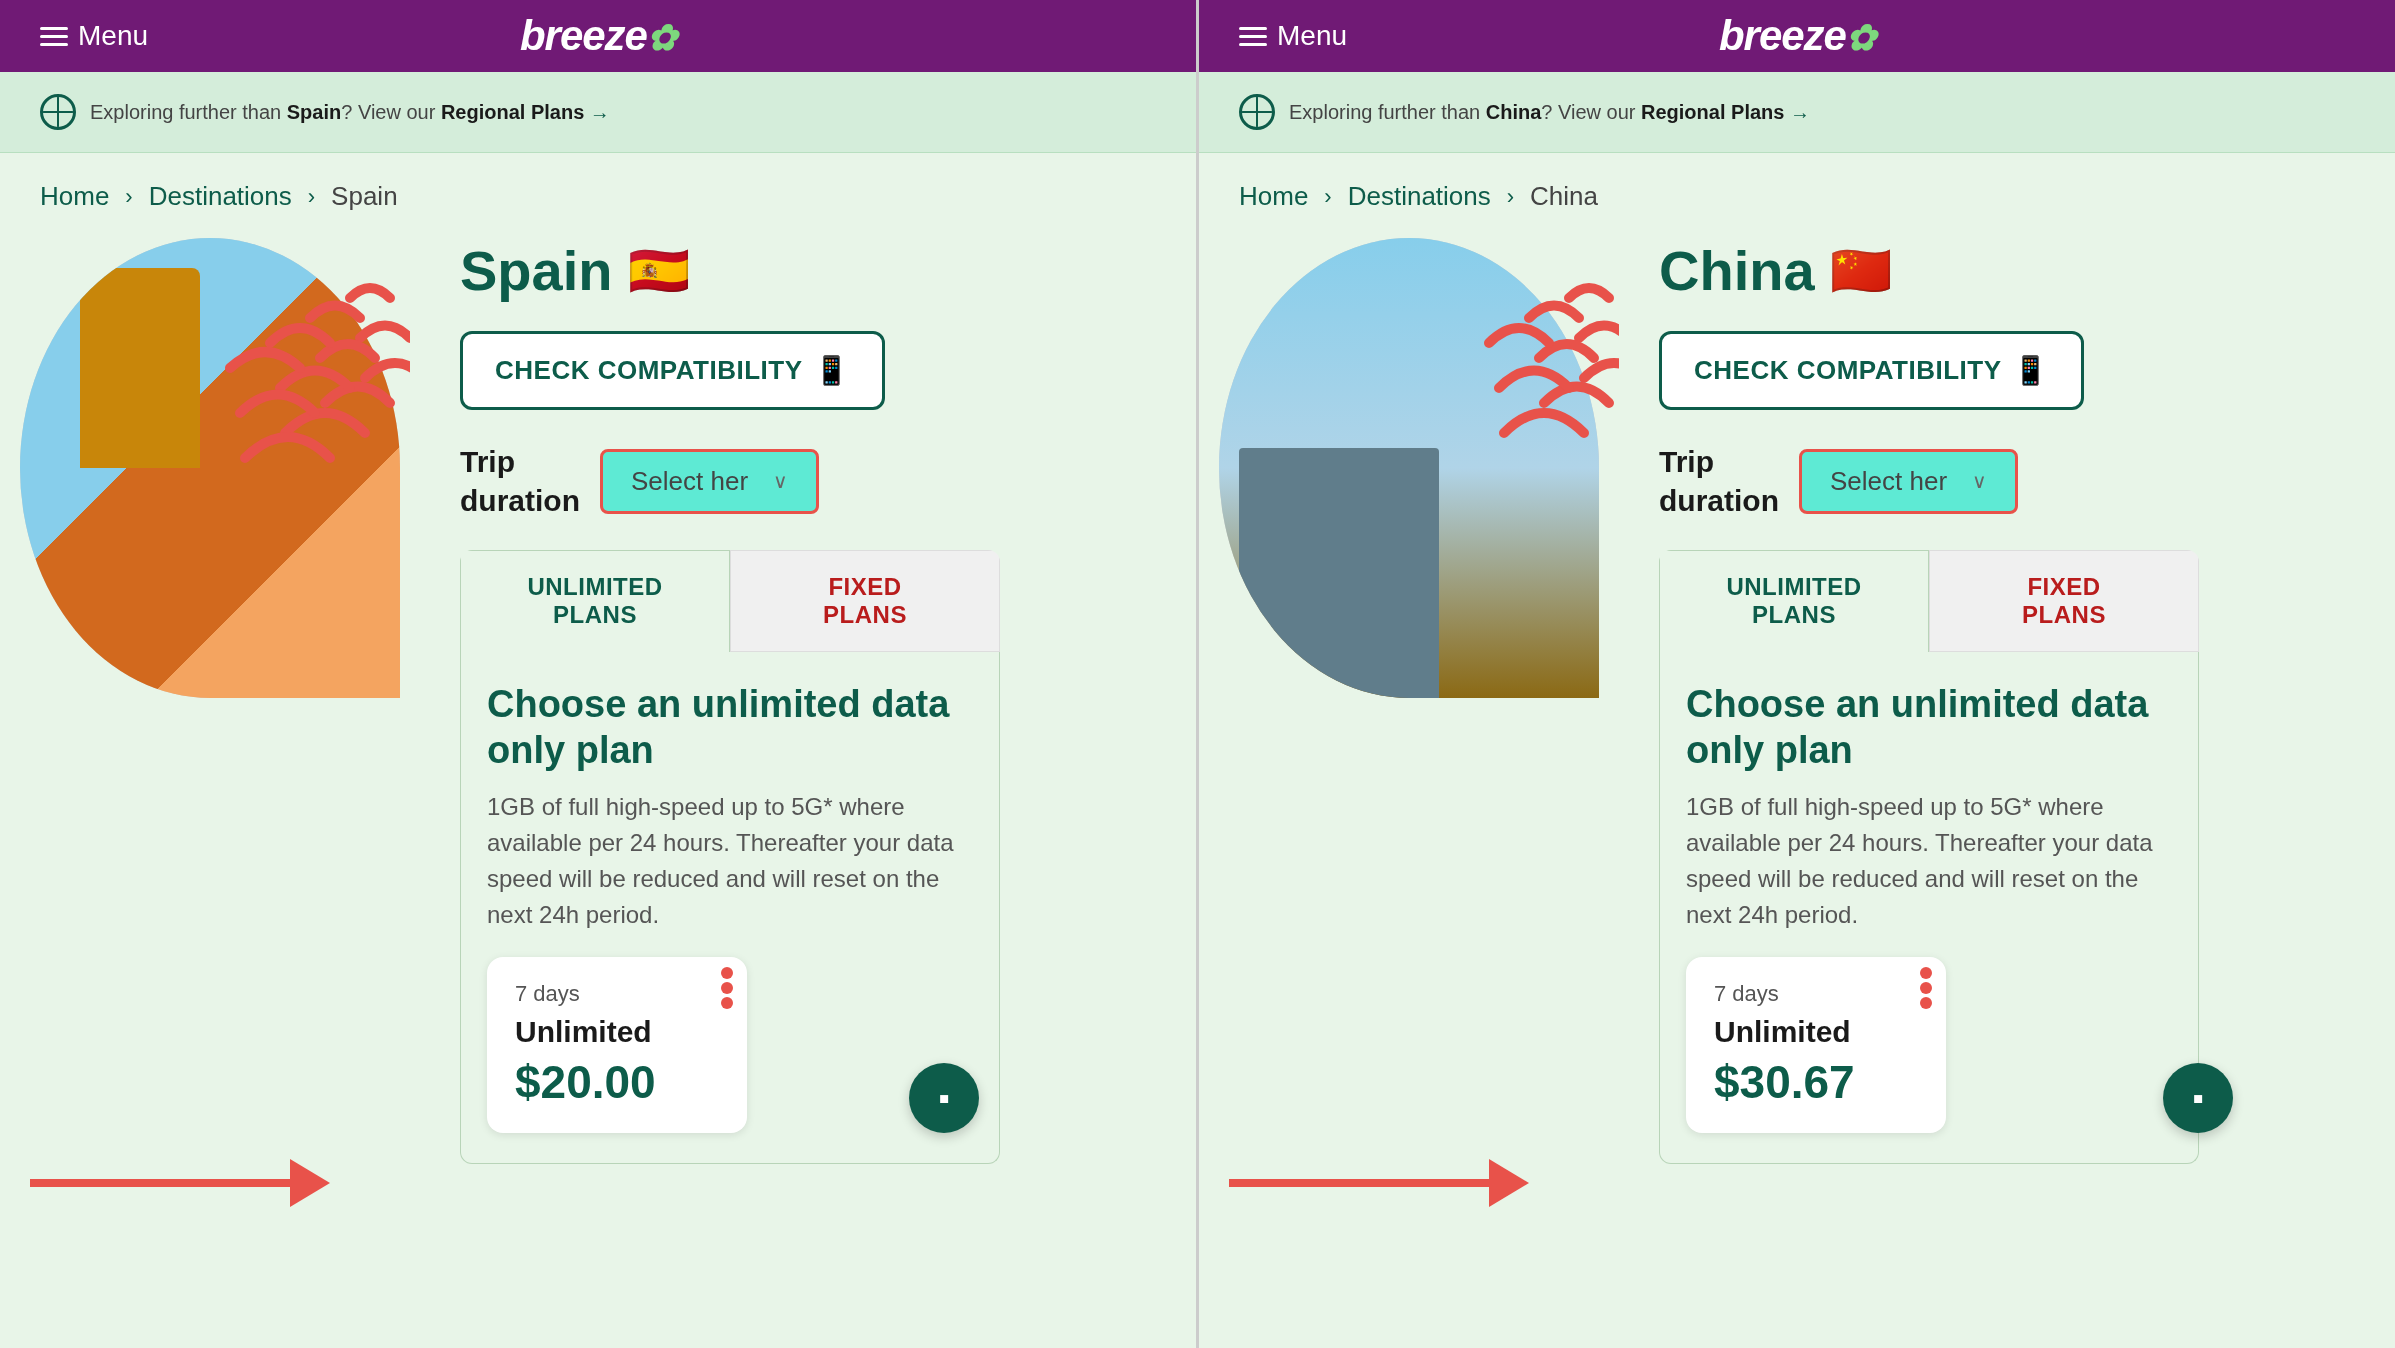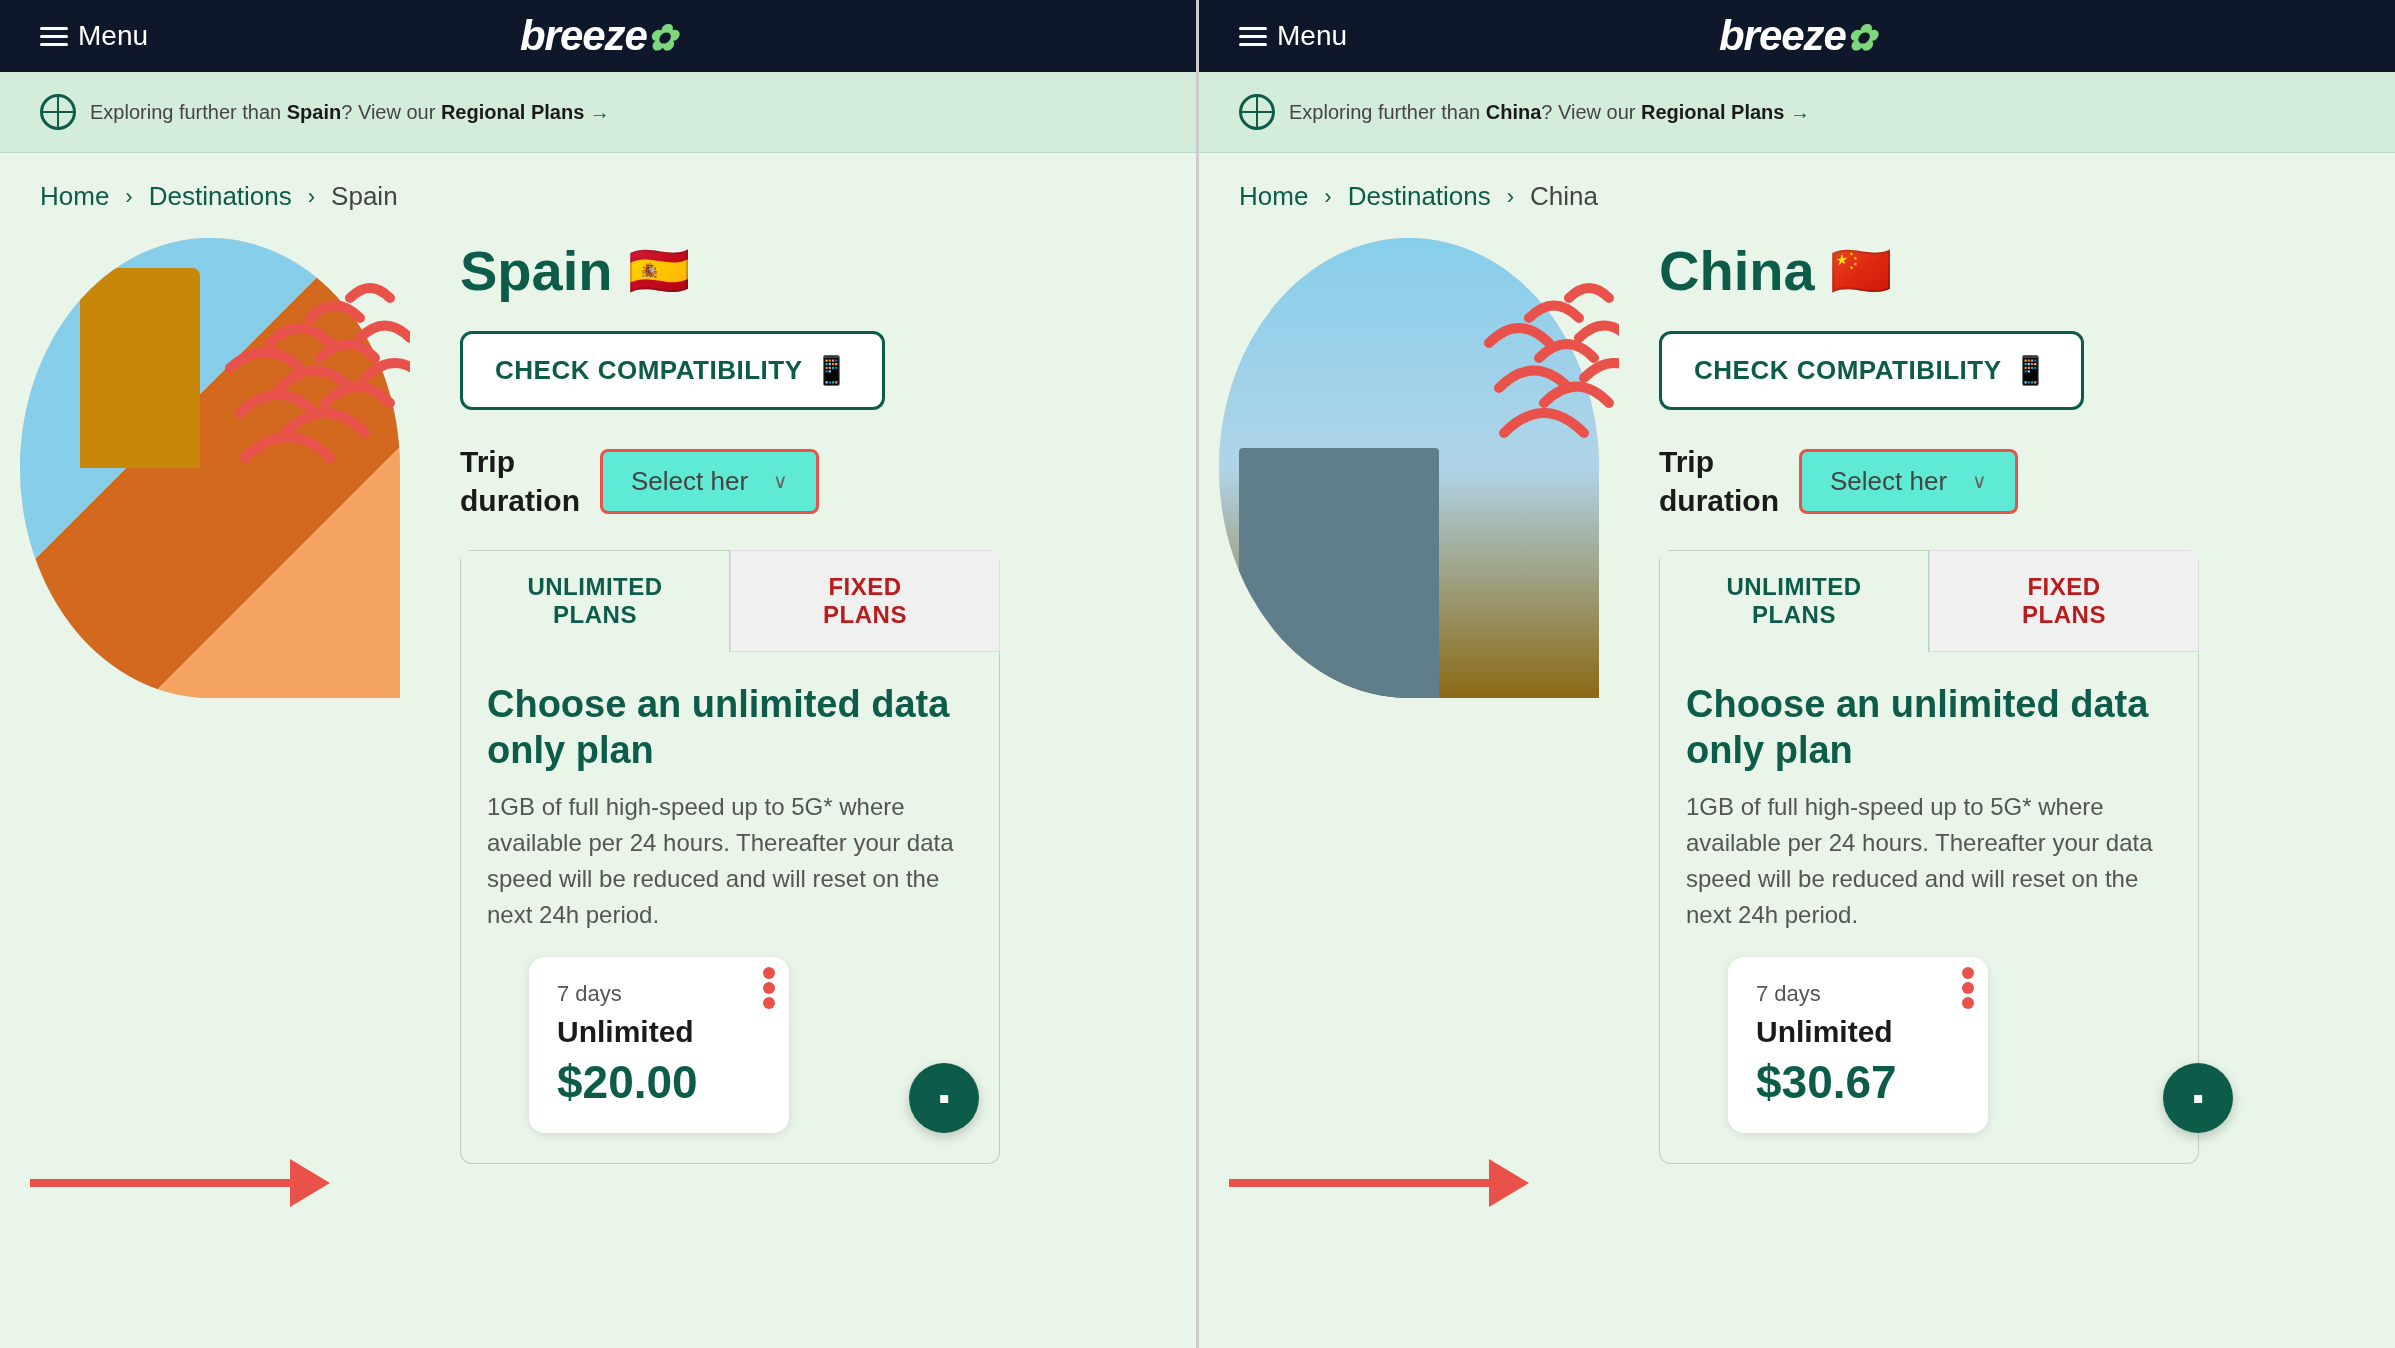--- a/index.html
+++ b/index.html
@@ -24,21 +24,21 @@
       background: #e8f5e8;
       position: relative;
     }
 
     .panel:first-child {
       border-right: 3px solid #ccc;
     }
 
     
     .nav-bar {
-      background: #0f172a;
+      background: #701a75;
       display: flex;
       align-items: center;
       padding: 18px 40px;
       height: 72px;
     }
 
     .nav-menu {
       display: flex;
       align-items: center;
       gap: 10px;
@@ -390,21 +390,20 @@
     }
 
     
     .price-card {
       background: white;
       border-radius: 16px;
       padding: 24px 28px;
       width: 260px;
       position: relative;
       box-shadow: 0 2px 8px rgba(0,0,0,0.1);
-      margin-left: 42px;
     }
 
     .price-card-days {
       font-size: 22px;
       color: #555;
       margin-bottom: 8px;
     }
 
     .price-card-plan {
       font-size: 30px;

